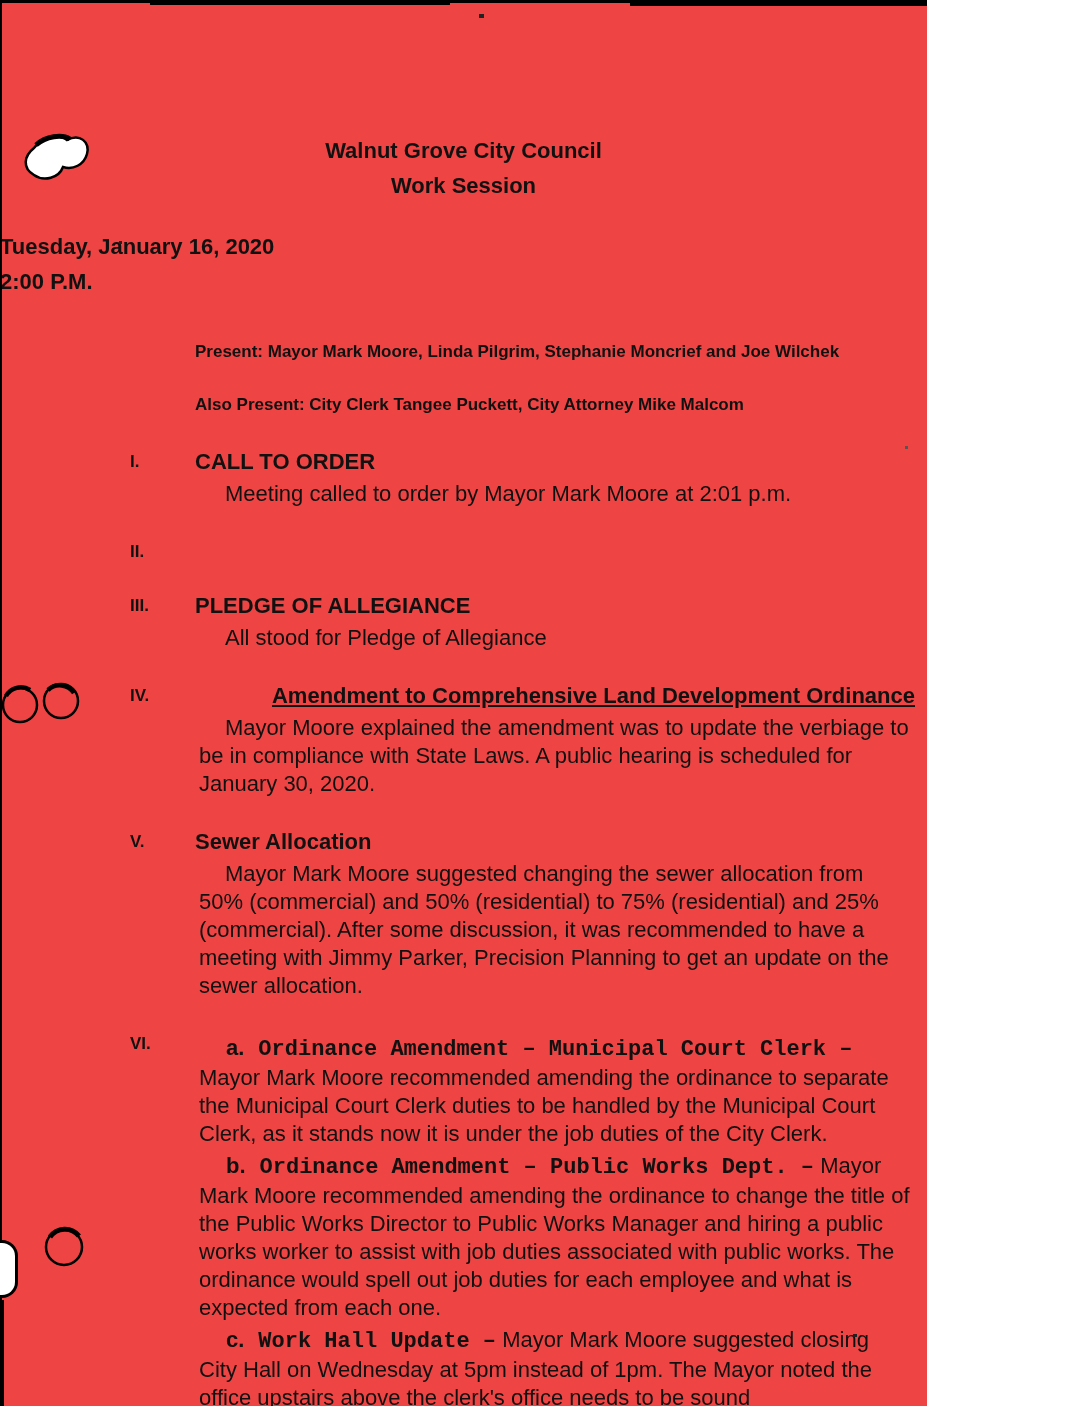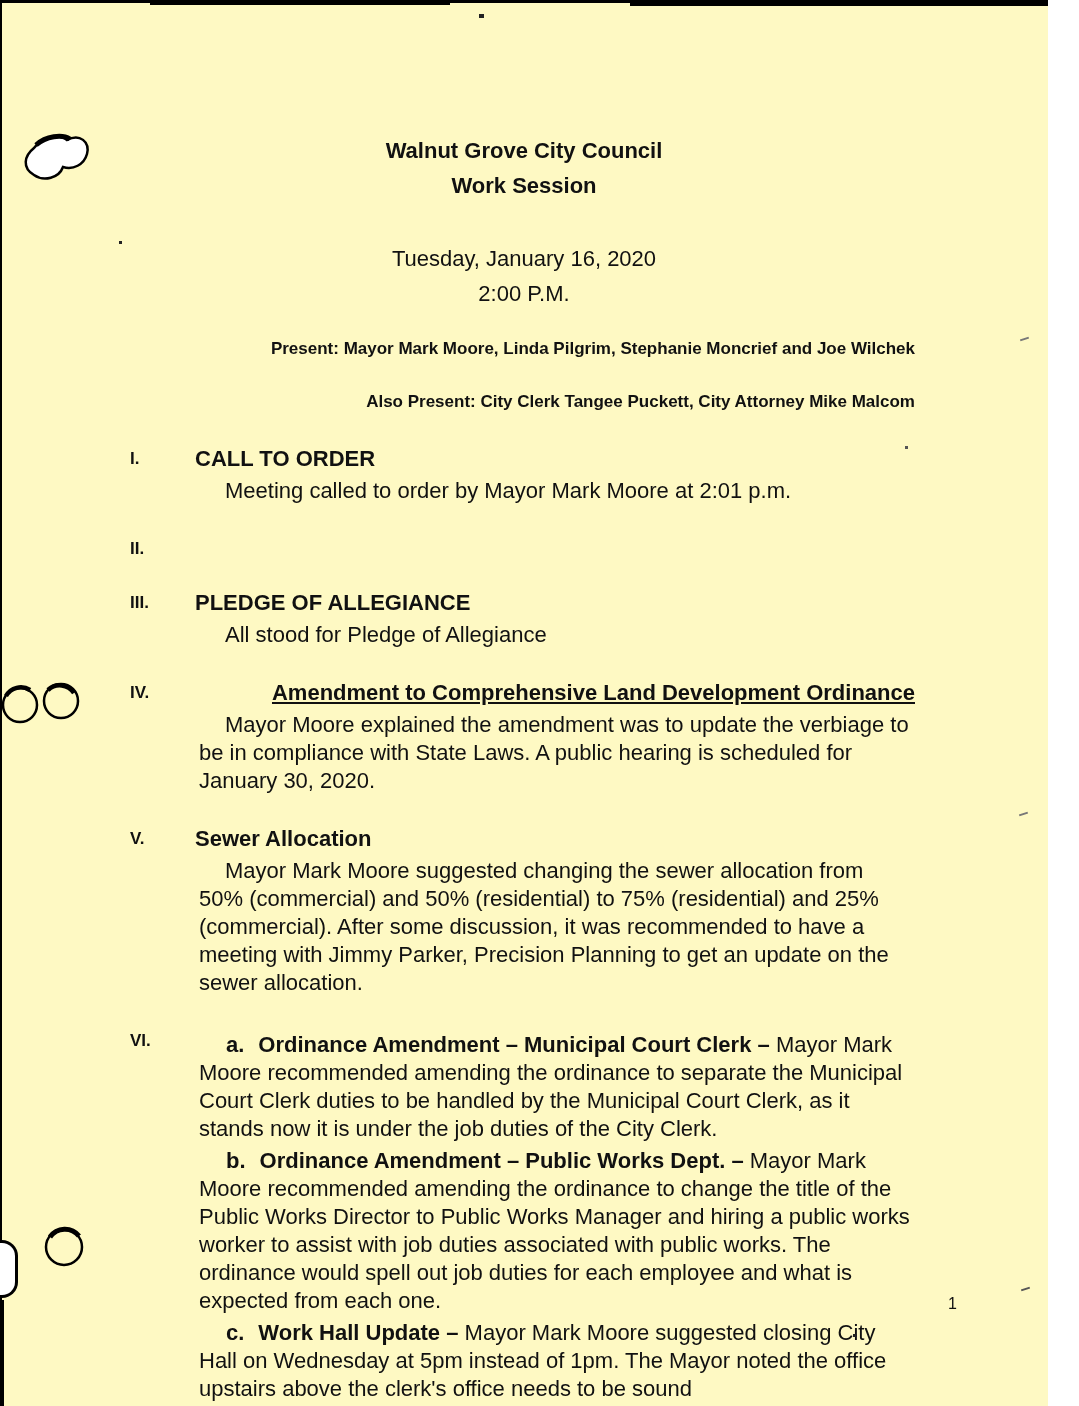--- a/index.html
+++ b/index.html
@@ -1,19 +1,19 @@
 <!DOCTYPE html>
 <html><head>
 <meta charset="utf-8">
 <style>
   html,body{margin:0;padding:0;background:#ffffff;}
   .page{
     position:relative;
-    width:1048px;height:1406px;
-    background:#fef9c3;
+    width:927px;height:1406px;
+    background:#ef4444;
     overflow:hidden;
     font-family:"Liberation Sans",sans-serif;
     color:#111111;
   }
   
   .scan-top-line{position:absolute;top:0;left:0;width:1079px;height:3px;background:#000;}
   .scan-top-thick-a{position:absolute;top:0;left:150px;width:300px;height:5px;background:#000;}
   .scan-top-thick-b{position:absolute;top:0;left:630px;width:449px;height:6px;background:#000;}
   .scan-left-line{position:absolute;top:0;left:0;width:2px;height:1406px;background:#000;}
   .scan-left-thick{position:absolute;left:0;top:1300px;width:4px;height:106px;background:#000;}
@@ -29,33 +29,33 @@
   .speck.dot1{left:479px;top:14px;width:5px;height:4px;}
   .speck.dot2{left:119px;top:241px;width:3px;height:3px;}
   .speck.dot3{left:905px;top:446px;width:3px;height:3px;background:#555;}
   .speck.dot4{left:853px;top:1334px;width:4px;height:3px;}
   .tick{position:absolute;width:9px;height:2px;background:#777;transform:rotate(-18deg);}
   .tick.t1{left:1020px;top:338px;}
   .tick.t2{left:1019px;top:813px;}
   .tick.t3{left:1021px;top:1288px;background:#555;}
   
   .title-block{margin:0;padding-top:133px;text-align:center;font-weight:bold;font-size:22px;line-height:35px;}
-  .date-block{margin-top:38px;text-align:center;font-weight:normal;font-size:22px;line-height:35px;}
-  .present-block{margin-top:24px;margin-left:195px;width:720px;font-weight:bold;font-size:17px;line-height:28px;text-align:right;}
+  .date-block{margin-top:26px;text-align:left;font-weight:bold;font-size:22px;line-height:35px;}
+  .present-block{margin-top:39px;margin-left:195px;width:720px;font-weight:bold;font-size:17px;line-height:28px;}
   .present-line2{margin-top:25px;}
   .agenda{margin-top:29px;}
   .agenda-item{display:flex;margin-bottom:26px;}
   .numeral{flex:0 0 65px;margin-left:130px;font-weight:bold;font-size:17px;line-height:28px;}
   .item-content{width:720px;font-size:22px;line-height:28px;}
   .item-heading{font-weight:bold;}
   .item-heading.underline{text-decoration:underline;text-align:right;}
   .body-par{margin:4px;text-indent:26px;}
   .body-par.sub{text-indent:27px;}
   .sub-label{font-weight:bold;padding-right:14px;}
-  .sub-bold{font-weight:bold;}
+  .sub-bold{font-weight:bold;font-family:Liberation Mono, monospace;}
   .page-number{position:absolute;left:948px;top:1295px;font-size:16px;}
 </style>
 </head>
 <body>
 
 <div class="page">
 
   <div class="scan-top-line"></div>
   <div class="scan-top-thick-a"></div>
   <div class="scan-top-thick-b"></div>

